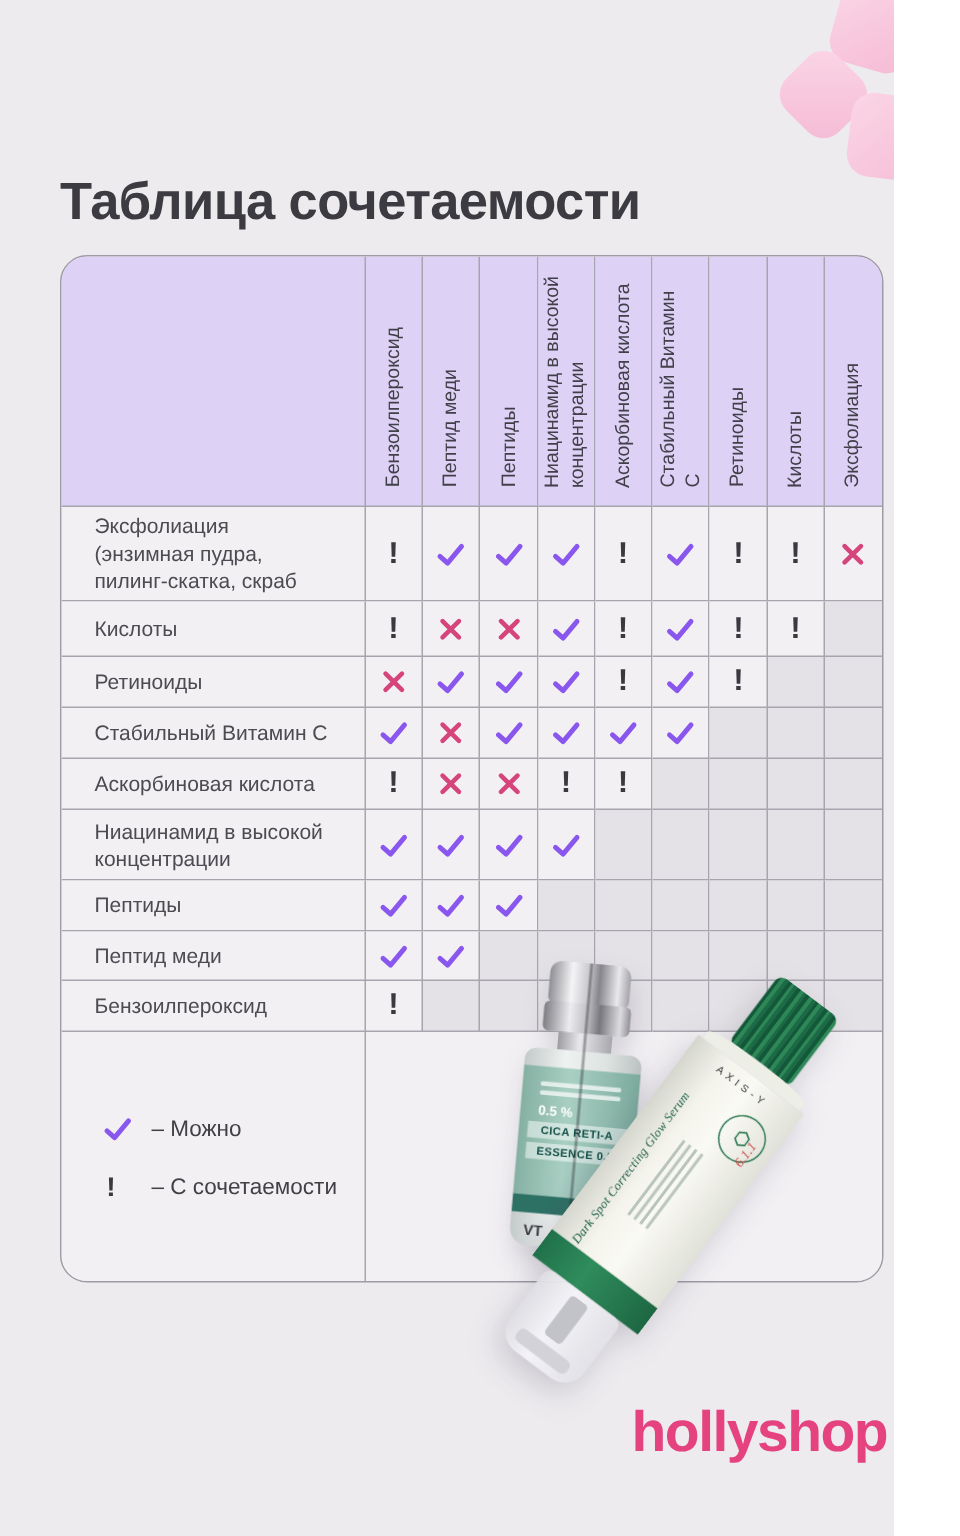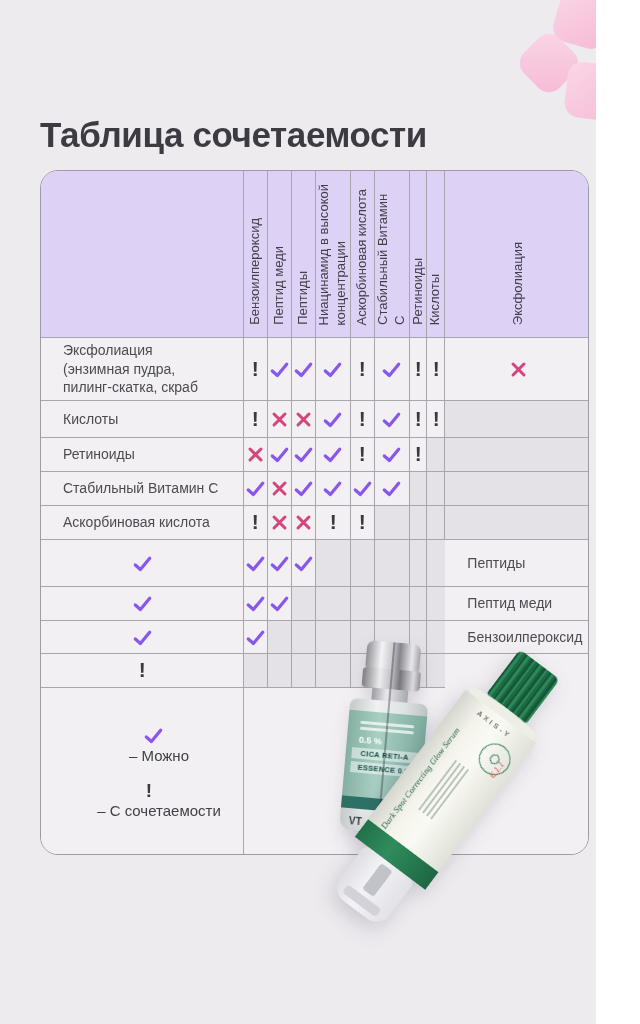--- a/index.html
+++ b/index.html
@@ -1,20 +1,19 @@
 <!DOCTYPE html>
 <html><head>
 <meta charset="utf-8">
 <style>
   html,body { margin:0; padding:0; }
   .page {
-    position:relative; width:552px; height:1024px;
+    position:relative; width:596px; height:1024px;
     background:#edebee; overflow:hidden;
     font-family:"Liberation Sans", sans-serif;
-    padding-left:44px;
   }
   
   .petal {
     position:absolute; background:linear-gradient(135deg,#fbd6e6,#f5bad5);
     border-radius:15px; z-index:1;
   }
   .petal-1 { left:556px; top:-8px;  width:54px; height:54px; transform:rotate(16deg); }
   .petal-2 { left:610px; top:-18px; width:54px; height:54px; transform:rotate(38deg); }
   .petal-3 { left:524px; top:38px;  width:50px; height:50px; transform:rotate(45deg); }
   .petal-4 { left:566px; top:64px;  width:66px; height:56px; transform:rotate(7deg); }
@@ -53,21 +52,21 @@
   .datacell { display:flex; align-items:center; justify-content:center; background:#f2f0f3; }
   .datacell.empty { background:#e4e2e6; }
   .sym-excl { font-weight:800; font-size:20px; color:#3a3940; transform:scaleX(1.05); }
 
   .legendcell {
     grid-column:1; background:#f2f0f3;
     display:flex; flex-direction:column; justify-content:center; gap:17px;
     padding-left:26px;
   }
   .legend-fill { grid-column:2 / -1; background:#f2f0f3; }
-  .legend-item { display:flex; align-items:center;flex-direction:column; }
+  .legend-item { display:flex; align-items:center; }
   .legend-sym { width:26px; display:flex; align-items:center; justify-content:flex-start; }
   .legend-label { font-size:15px; color:#414046; margin-left:8px; }
   .legend-item .sym-excl { font-size:18px; margin-left:4px; }
 
   
   .product-vt { position:absolute; left:336px; top:642px; width:100px; height:195px;
     transform:rotate(5deg); z-index:5; filter:drop-shadow(2px 8px 8px rgba(70,60,90,.18)); }
   .vt-cap  { width:54px; height:28px; margin:0 auto; border-radius:8px 8px 4px 4px;
     background:linear-gradient(90deg,#8e8e94,#f4f4f6 28%,#c9c9ce 48%,#85858b 62%,#e9e9ec 85%,#a2a2a8); }
   .vt-cap2 { width:58px; height:20px; margin:-1px auto 0; border-radius:4px;
@@ -334,20 +333,24 @@
       <div class="cell datacell">
         <span class="sym-excl">!</span>
       </div>
       <div class="cell datacell">
         <span class="sym-excl">!</span>
       </div>
       <div class="cell datacell empty"></div>
       <div class="cell datacell empty"></div>
       <div class="cell datacell empty"></div>
       <div class="cell datacell empty last-col"></div>
+      <div class="cell rowlabel">
+        <span>Ниацинамид в высокой
+концентрации</span>
+      </div>
       <div class="cell datacell">
         <svg width="23" height="23" viewBox="0 0 24 24">
           <path d="M4.5 13.5 L9.8 18.2 L19.5 6.5" fill="none" stroke="#8a57ee" stroke-width="3.4" stroke-linecap="round" stroke-linejoin="round"></path>
         </svg>
       </div>
       <div class="cell datacell">
         <svg width="23" height="23" viewBox="0 0 24 24">
           <path d="M4.5 13.5 L9.8 18.2 L19.5 6.5" fill="none" stroke="#8a57ee" stroke-width="3.4" stroke-linecap="round" stroke-linejoin="round"></path>
         </svg>
       </div>
@@ -480,15 +483,16 @@
         </div>
       <div class="ax-script">6.1.1</div>
     </div>
     <div class="ax-band"></div>
     <div class="ax-pump">
       <div class="ax-pump-pole"></div>
       <div class="ax-pump-base"></div>
     </div>
   </div>
 
+  <div class="logo">hollyshop</div>
   <div class="logo-flower">✽</div>
 
 </div>
 
 </body></html>

